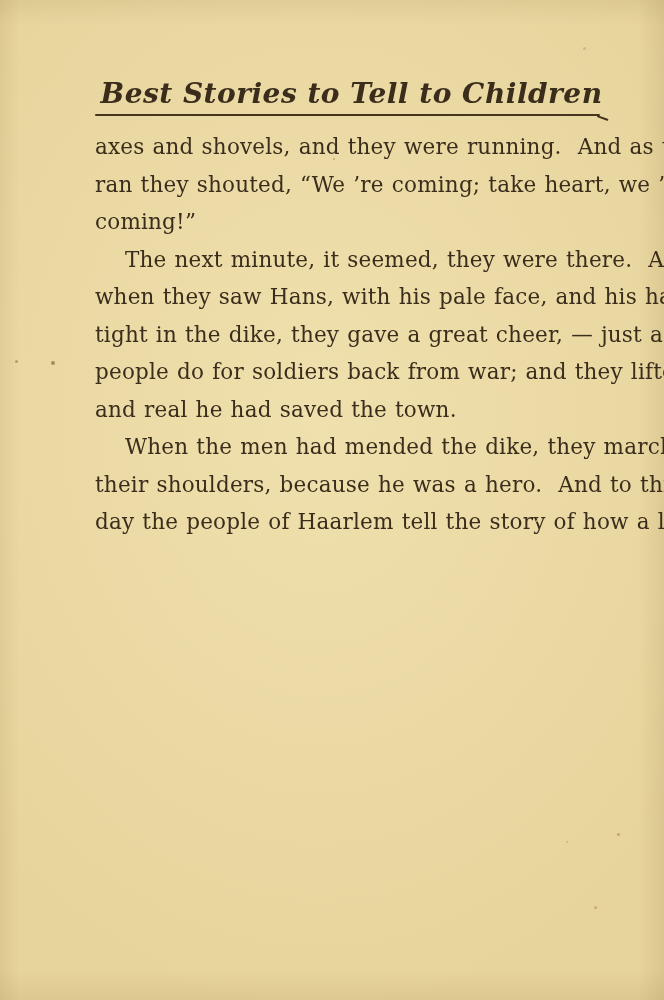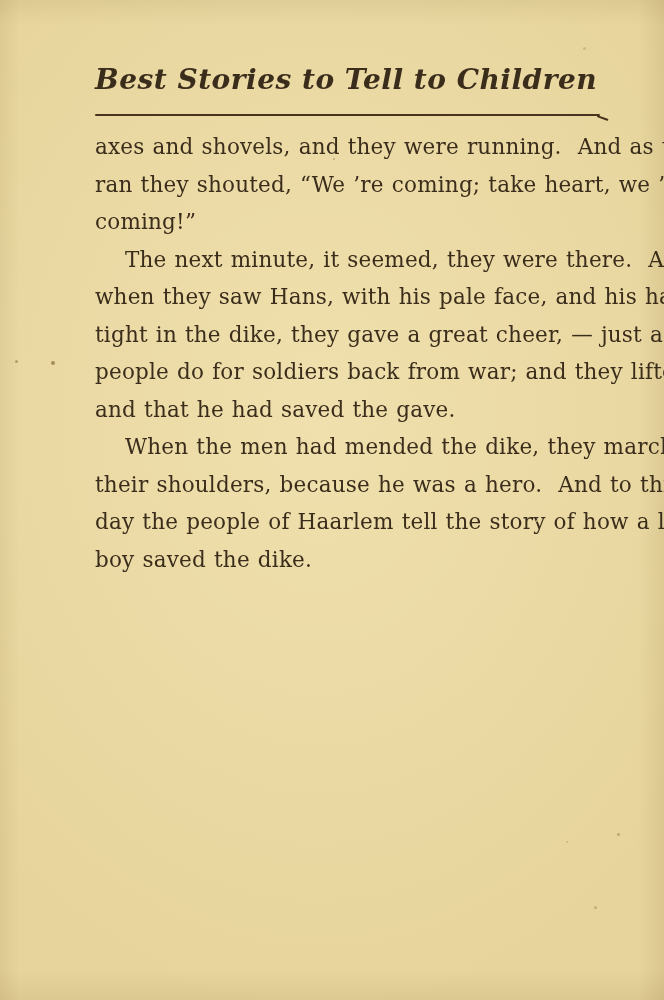--- a/index.html
+++ b/index.html
@@ -13,22 +13,22 @@
     width: 664px; height: 1000px;
     background:
       radial-gradient(ellipse 130% 110% at 48% 42%,
         rgba(255,246,205,0.35) 0%, rgba(255,246,205,0) 55%),
       linear-gradient(to right, rgba(120,95,40,0.10) 0%, rgba(120,95,40,0) 3%, rgba(120,95,40,0) 96%, rgba(120,95,40,0.12) 100%),
       linear-gradient(to bottom, rgba(120,95,40,0.10) 0%, rgba(120,95,40,0) 2.5%, rgba(120,95,40,0) 97%, rgba(120,95,40,0.10) 100%),
       var(--paper, #e7d49c);
   }
   .running-header {
     position: absolute;
-    left: 95px; top: 63px; width: 513px;
-    text-align: left;
+    left: 95px; top: 77px; width: 513px;
+    text-align: center;
     font-size: 28px;
     font-style: italic;
     font-weight: bold;
     letter-spacing: 0.5px;
     color: var(--ink, #3b2d1c);
     line-height: 34px;
     white-space: nowrap;
   }
   .header-rule {
     position: absolute;
@@ -79,25 +79,24 @@
   <div class="running-header">Best Stories to Tell to Children</div>
   <div class="header-rule"></div>
   <div class="text-block">
       <div class="line">axes and shovels, and they were running.&nbsp; And as they</div>
       <div class="line">ran they shouted, “We ’re coming; take heart, we ’re</div>
       <div class="line last">coming!”</div>
       <div class="line indent">The next minute, it seemed, they were there.&nbsp; And</div>
       <div class="line">when they saw Hans, with his pale face, and his hand</div>
       <div class="line">tight in the dike, they gave a great cheer, — just as</div>
       <div class="line">people do for soldiers back from war; and they lifted</div>
-      <div class="line last">and that he had saved the gave.</div>
+      <div class="line last">and real he had saved the town.</div>
       <div class="line indent">When the men had mended the dike, they marched</div>
       <div class="line">their shoulders, because he was a hero.&nbsp; And to this</div>
       <div class="line">day the people of Haarlem tell the story of how a little</div>
-      <div class="line last">boy saved the dike.</div>
     </div>
 <div class="speck" style="left: 15px; top: 360px; width: 3px; height: 3px; background: rgb(182, 156, 104);"></div>
     <div class="speck" style="left: 51px; top: 361px; width: 4px; height: 4px; background: rgb(167, 141, 91);"></div>
     <div class="speck" style="left: 333px; top: 158px; width: 2px; height: 2px; background: rgb(191, 168, 118);"></div>
     <div class="speck" style="left: 583px; top: 47px; width: 3px; height: 3px; background: rgb(205, 184, 135);"></div>
     <div class="speck" style="left: 617px; top: 833px; width: 3px; height: 3px; background: rgb(192, 166, 113);"></div>
     <div class="speck" style="left: 594px; top: 906px; width: 3px; height: 3px; background: rgb(196, 171, 119);"></div>
     <div class="speck" style="left: 566px; top: 841px; width: 2px; height: 2px; background: rgb(203, 180, 130);"></div>
     <div class="speck" style="left: 536px; top: 520px; width: 2px; height: 2px; background: rgb(203, 180, 130);"></div>
   </div>

